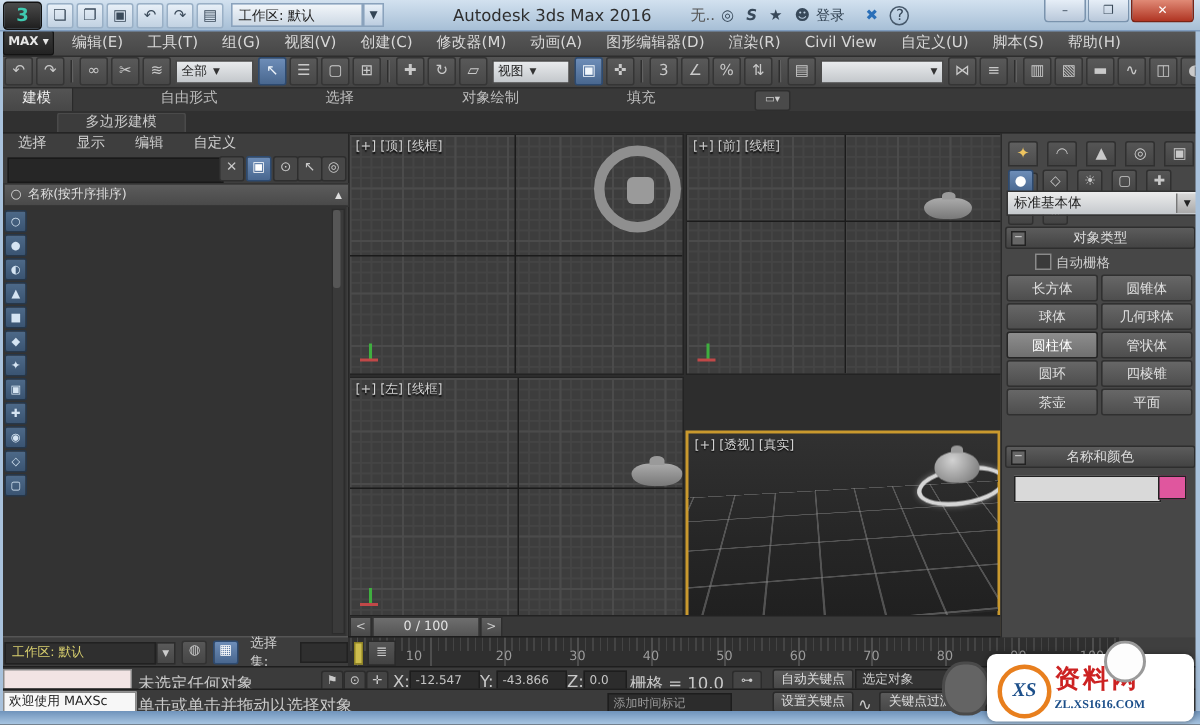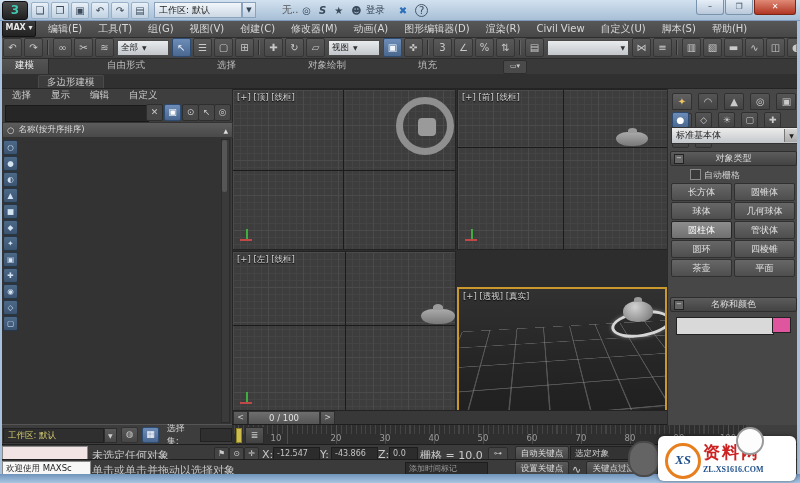--- a/index.html
+++ b/index.html
@@ -34,21 +34,21 @@
   .ti.act{background:linear-gradient(#6d8db8,#49678f);border-color:#2d4a70;color:#f0f6fc;}
   .tsep{width:1px;height:15px;background:#2e2e2e;border-right:1px solid #616161;margin:0 3px;flex:none;}
   .tdd{display:inline-flex;align-items:center;height:14px;background:linear-gradient(#e9ebed,#c3c7cb);border:1px solid #4a4a4a;color:#222;font-size:8.5px;padding:0 3px;margin:0 2px;flex:none;}
   .tdd .ar{font-size:6px;color:#333;margin-left:4px;}
 
   #ribbon{left:0;top:58px;width:800px;height:16px;background:#393939;display:flex;align-items:flex-end;z-index:26;gap:44px;}
   .rtab{font-size:9.5px;color:#bdbdbd;padding:2px 14px;}
   .rtab.act{background:linear-gradient(#565656,#474747);color:#efefef;border:1px solid #2a2a2a;border-bottom:none;border-radius:3px 3px 0 0;}
   .ropt{width:22px;height:12px;background:#4a4a4a;border:1px solid #2e2e2e;border-radius:2px;color:#ccc;font-size:7px;text-align:center;line-height:11px;margin-left:8px;}
   #ribbon2{left:0;top:74px;width:800px;height:14px;background:#303030;border-bottom:1px solid #242424;z-index:26;}
-  .rpanel{position:absolute;left:38px;top:1px;font-size:9.5px;color:#c9c9c9;background:#3c3c3c;border:1px solid #4a4a4a;border-bottom:none;padding:0 8px;line-height:12px;border-radius:2px 2px 0 0;}
+  .rpanel{position:absolute;left:38px;top:1px;font-size:9.5px;color:#c9c9c9;background:#3c3c3c;border:1px solid #4a4a4a;border-bottom:none;padding:0 18px;line-height:12px;border-radius:2px 2px 0 0;}
 
   
   #explorer{left:2px;top:88px;width:230px;height:336px;background:#3e3e3e;border-right:1px solid #262626;z-index:20;}
   .exmenu{position:absolute;left:0;top:0;width:100%;height:15px;display:flex;align-items:center;}
   .exm{font-size:9.5px;color:#cfcfcf;padding:0 10px;}
   .exsearch{position:absolute;left:3px;top:17px;width:138px;height:13px;background:#262626;border:1px solid #191919;}
   .exi{position:absolute;top:16px;width:15px;height:15px;font-size:9px;color:#c9c9c9;background:#474747;border:1px solid #2e2e2e;border-radius:2px;text-align:center;line-height:14px;}
   .exi.act{background:linear-gradient(#6d8db8,#49678f);border-color:#2d4a70;color:#fff;}
   .exhead{position:absolute;left:0;top:34px;width:229px;height:14px;background:linear-gradient(#5c5c5c,#494949);border:1px solid #333;display:flex;align-items:center;font-size:8.5px;color:#ddd;}
   .exbody{position:absolute;left:0;top:49px;width:229px;height:287px;background:#333333;}
@@ -146,20 +146,21 @@
     <span class="qi">❏</span>
     <span class="qi">❐</span>
     <span class="qi">▣</span>
     <span class="qi">↶</span>
     <span class="qi">↷</span>
     <span class="qi">▤</span>
     <div class="wsdd">
         <span>工作区: 默认</span>
       </div>
     <div class="wsarr">▼</div>
+    <span class="ttl">Autodesk 3ds Max 2016</span>
     <span class="ttl2">无..</span>
     <span class="tbi">◎</span>
     <span class="tbi" style="font-style:italic;font-weight:bold;">S</span>
     <span class="tbi">★</span>
     <span class="tbi">☻</span>
     <span class="signin">登录</span>
     <span class="tbi" style="color:#2a6fb8;font-weight:bold;margin-left:14px;">✖</span>
     <span class="tbi" style="border:1px solid #46586a;border-radius:50%;width:11px;height:11px;line-height:11px;text-align:center;display:inline-block;">?</span>
     <div class="winbtns">
       <div class="wb">–</div>

